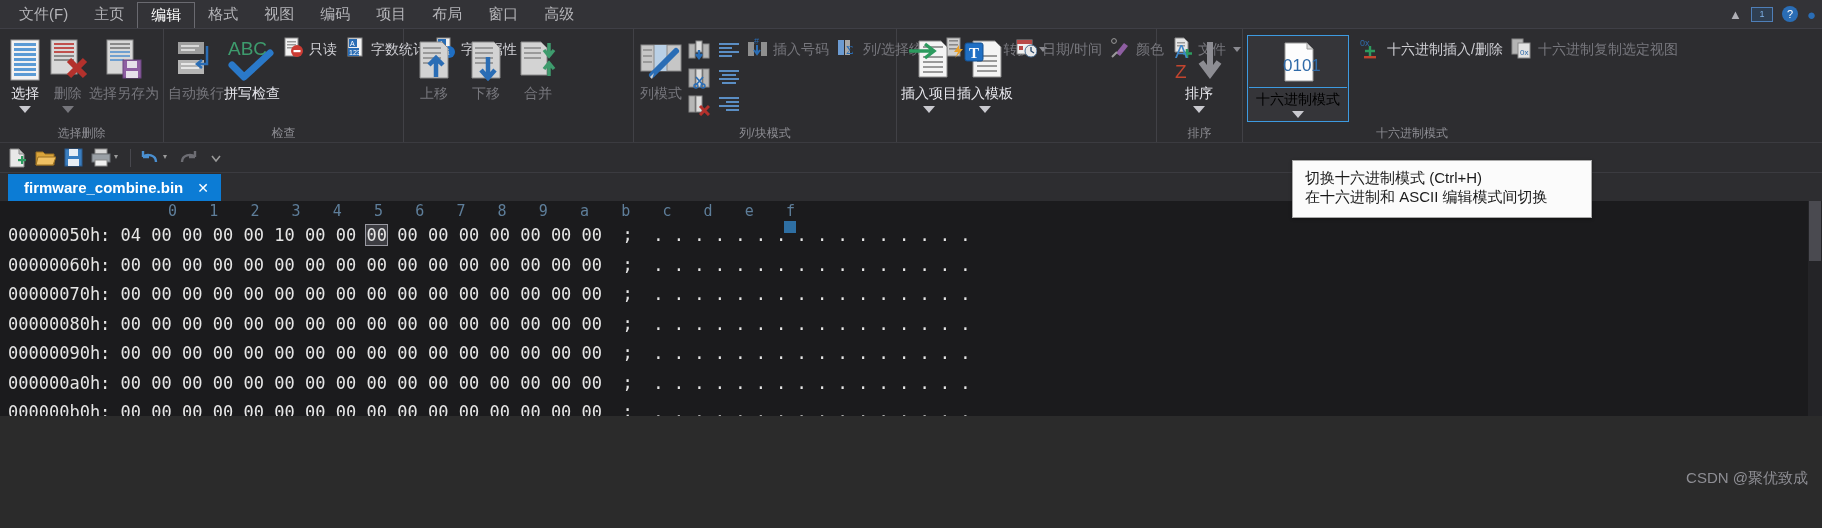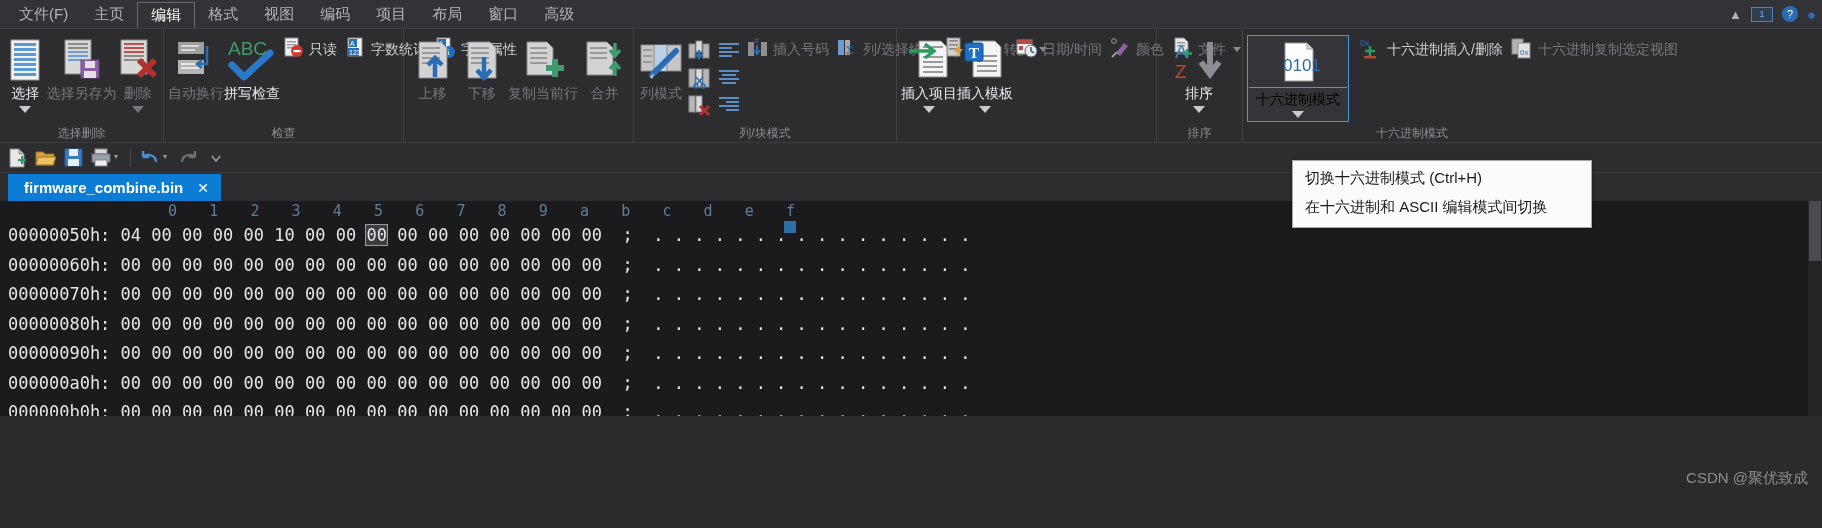--- a/index.html
+++ b/index.html
@@ -157,21 +157,21 @@
     position: absolute;
     background: #fbfbfb;
     border: 1px solid #a8a8a8;
     color: #1a1a1a;
     font-size: 15px;
     padding: 8px 12px 10px 12px;
     width: 300px;
     z-index: 50;
     box-shadow: 0 1px 3px rgba(0,0,0,.4);
   }
-  .tooltip .t1 { margin-bottom: 10px; }
+  .tooltip .t1 { margin-bottom: 0; }
   .tooltip .t2 { }
 
   .watermark {
     position: absolute; right: 14px; bottom: 40px;
     color: #8d8d93; font-size: 15px;
   }
 </style>
 </head>
 <body>
 
@@ -215,55 +215,55 @@
           </svg>
         </div>
         <div class="lbl on">选择</div>
         <div class="caret"></div>
       </div>
 
       <div class="bigbtn">
         <div class="ic">
           <svg width="42" height="44" viewBox="0 0 42 44">
             <rect x="4" y="2" width="26" height="34" fill="#d8d8d8" stroke="#8a8a8a"></rect>
+            <g fill="#c0504d">
+                <rect x="7" y="5" width="20" height="2"></rect>
+                <rect x="7" y="9" width="20" height="2"></rect>
+                <rect x="7" y="13" width="20" height="2"></rect>
+              </g>
+            <g fill="#8a8a8a">
+                <rect x="7" y="17" width="20" height="2"></rect>
+                <rect x="7" y="21" width="20" height="2"></rect>
+              </g>
+            <path d="M22 22 L38 38 M38 22 L22 38" stroke="#b3312c" stroke-width="6" fill="none"></path>
+          </svg>
+        </div>
+        <div class="lbl dim">删除</div>
+        <div class="caret dim"></div>
+      </div>
+
+      <div class="bigbtn">
+        <div class="ic">
+          <svg width="42" height="44" viewBox="0 0 42 44">
+            <rect x="4" y="2" width="26" height="34" fill="#d8d8d8" stroke="#8a8a8a"></rect>
             <g fill="#8a8a8a">
                 <rect x="7" y="5" width="20" height="2"></rect>
                 <rect x="7" y="9" width="20" height="2"></rect>
               </g>
             <g fill="#6f9fd0">
                 <rect x="7" y="13" width="20" height="2"></rect>
                 <rect x="7" y="17" width="20" height="2"></rect>
                 <rect x="7" y="21" width="14" height="2"></rect>
               </g>
             <rect x="20" y="22" width="18" height="18" fill="#8e5ea2" stroke="#6d4680"></rect>
             <rect x="24" y="23" width="10" height="7" fill="#e6e0ea"></rect>
             <rect x="23" y="33" width="12" height="7" fill="#e6e0ea"></rect>
           </svg>
         </div>
         <div class="lbl dim">选择另存为</div>
-      </div>
-
-      <div class="bigbtn">
-        <div class="ic">
-          <svg width="42" height="44" viewBox="0 0 42 44">
-            <rect x="4" y="2" width="26" height="34" fill="#d8d8d8" stroke="#8a8a8a"></rect>
-            <g fill="#c0504d">
-                <rect x="7" y="5" width="20" height="2"></rect>
-                <rect x="7" y="9" width="20" height="2"></rect>
-                <rect x="7" y="13" width="20" height="2"></rect>
-              </g>
-            <g fill="#8a8a8a">
-                <rect x="7" y="17" width="20" height="2"></rect>
-                <rect x="7" y="21" width="20" height="2"></rect>
-              </g>
-            <path d="M22 22 L38 38 M38 22 L22 38" stroke="#b3312c" stroke-width="6" fill="none"></path>
-          </svg>
-        </div>
-        <div class="lbl dim">删除</div>
-        <div class="caret dim"></div>
       </div>
     </div>
     <div class="rgroup-label">选择删除</div>
   </div>
 
   <div class="rgroup" style="width:240px">
     <div class="rgroup-body">
       <div class="bigbtn">
         <div class="ic">
           <svg width="44" height="44" viewBox="0 0 44 44">
@@ -359,35 +359,20 @@
             <g fill="#9a9a9a">
                 <rect x="9" y="8" width="18" height="2"></rect>
                 <rect x="9" y="13" width="18" height="2"></rect>
                 <rect x="9" y="18" width="18" height="2"></rect>
                 <rect x="9" y="23" width="18" height="2"></rect>
               </g>
             <path d="M22 18 V38 M15 31 L22 39 L29 31" stroke="#2a6db5" stroke-width="4.5" fill="none"></path>
           </svg>
         </div>
         <div class="lbl dim">下移</div>
-      </div>
-      <div class="bigbtn" style="width:78px">
-        <div class="ic">
-          <svg width="44" height="42" viewBox="0 0 44 42">
-            <path d="M6 3 H26 L32 9 V36 H6 Z" fill="#d3d3d3" stroke="#8a8a8a"></path>
-            <g fill="#9a9a9a">
-                <rect x="9" y="8" width="17" height="2"></rect>
-                <rect x="9" y="13" width="17" height="2"></rect>
-                <rect x="9" y="18" width="17" height="2"></rect>
-                <rect x="9" y="23" width="17" height="2"></rect>
-              </g>
-            <path d="M34 20 V38 M25 29 H43" stroke="#3e9b6d" stroke-width="6" fill="none"></path>
-          </svg>
-        </div>
-        <div class="lbl dim">复制当前行</div>
       </div>
       <div class="bigbtn" style="width:52px">
         <div class="ic">
           <svg width="42" height="42" viewBox="0 0 42 42">
             <path d="M4 3 H24 L30 9 V36 H4 Z" fill="#d3d3d3" stroke="#8a8a8a"></path>
             <g fill="#9a9a9a">
                 <rect x="7" y="8" width="17" height="2"></rect>
                 <rect x="7" y="13" width="17" height="2"></rect>
                 <rect x="7" y="18" width="17" height="2"></rect>
               </g>

